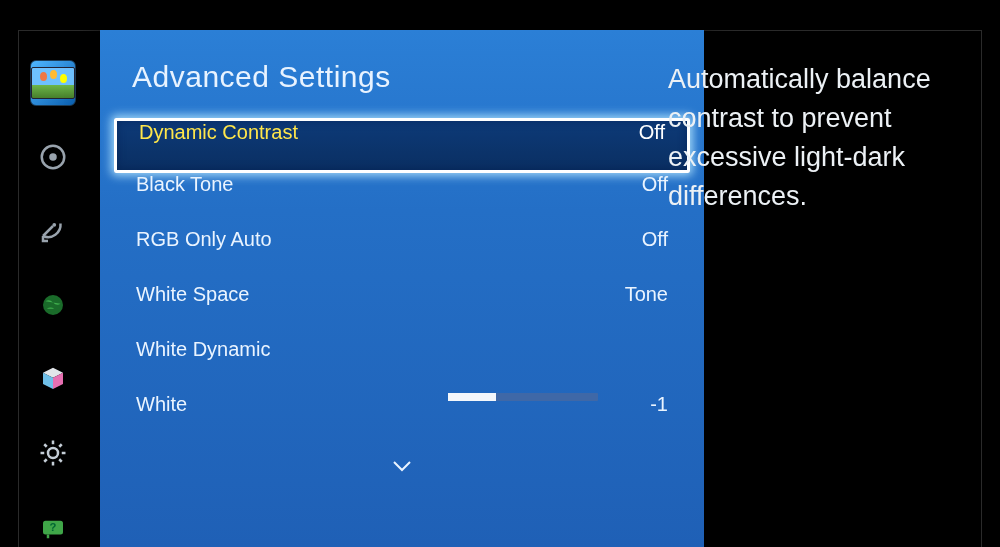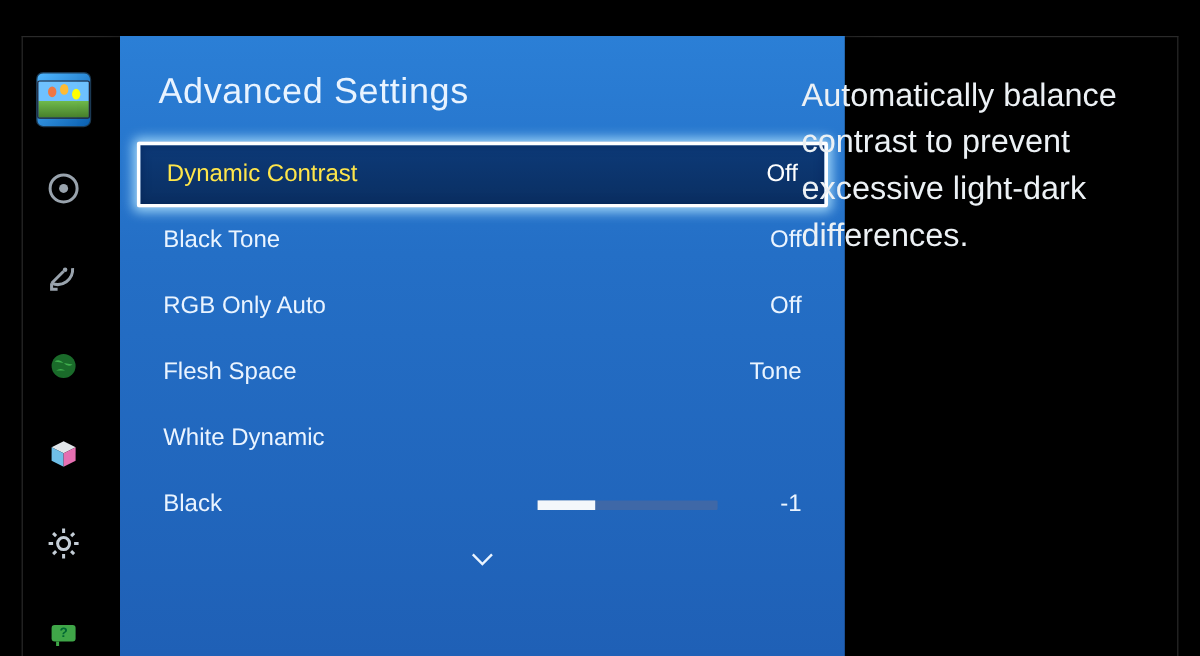--- a/index.html
+++ b/index.html
@@ -61,21 +61,20 @@
     font-size: 30px;
     font-weight: 400;
     letter-spacing: .5px;
     padding: 0 32px 24px 32px;
   }
 
   .list { display: flex; flex-direction: column; }
 
   .row {
     display: flex;
-    align-items: center;
     height: 55px;
     padding: 0 36px 0 36px;
     color: #eaf4ff;
     font-size: 20px;
   }
   .row .label { flex: 0 0 auto; }
   .row .spacer { flex: 1 1 auto; }
   .row .value { flex: 0 0 auto; min-width: 52px; text-align: right; }
 
   .row.selected {
@@ -216,33 +215,33 @@
       </div>
 
 
       <div class="row">
         <span class="label">RGB Only Auto</span>
         <span class="spacer"></span>
         <span class="value">Off</span>
       </div>
 
       <div class="row">
-        <span class="label">Flesh Space</span>
+        <span class="label">White Space</span>
         <span class="spacer"></span>
         <span class="value">Tone</span>
       </div>
 
       <div class="row">
         <span class="label">White Dynamic</span>
         <span class="spacer"></span>
         <span class="value"></span>
       </div>
 
       <div class="row">
-        <span class="label">Black</span>
+        <span class="label">White</span>
         <span class="spacer"></span>
         <span class="slider">
           <span class="fill" style="width:32%"></span>
         </span>
         <span class="value">-1</span>
       </div>
 
     </div>
 
     <div class="more-arrow">

